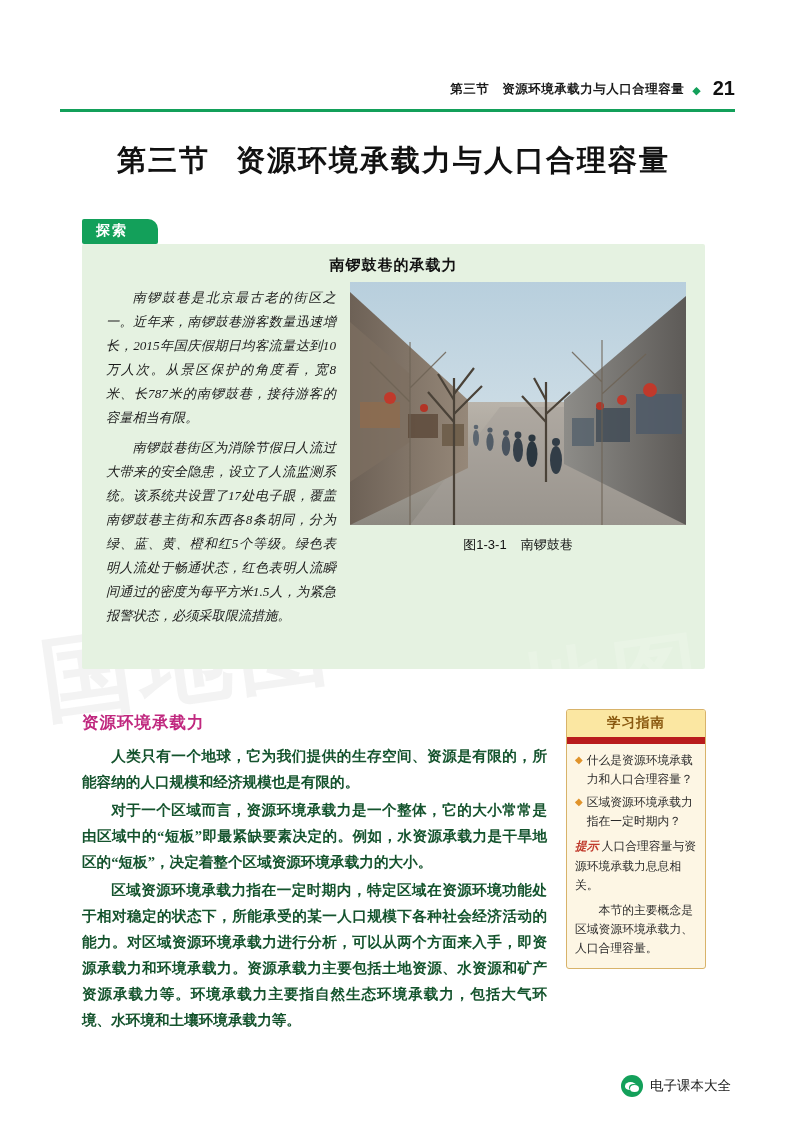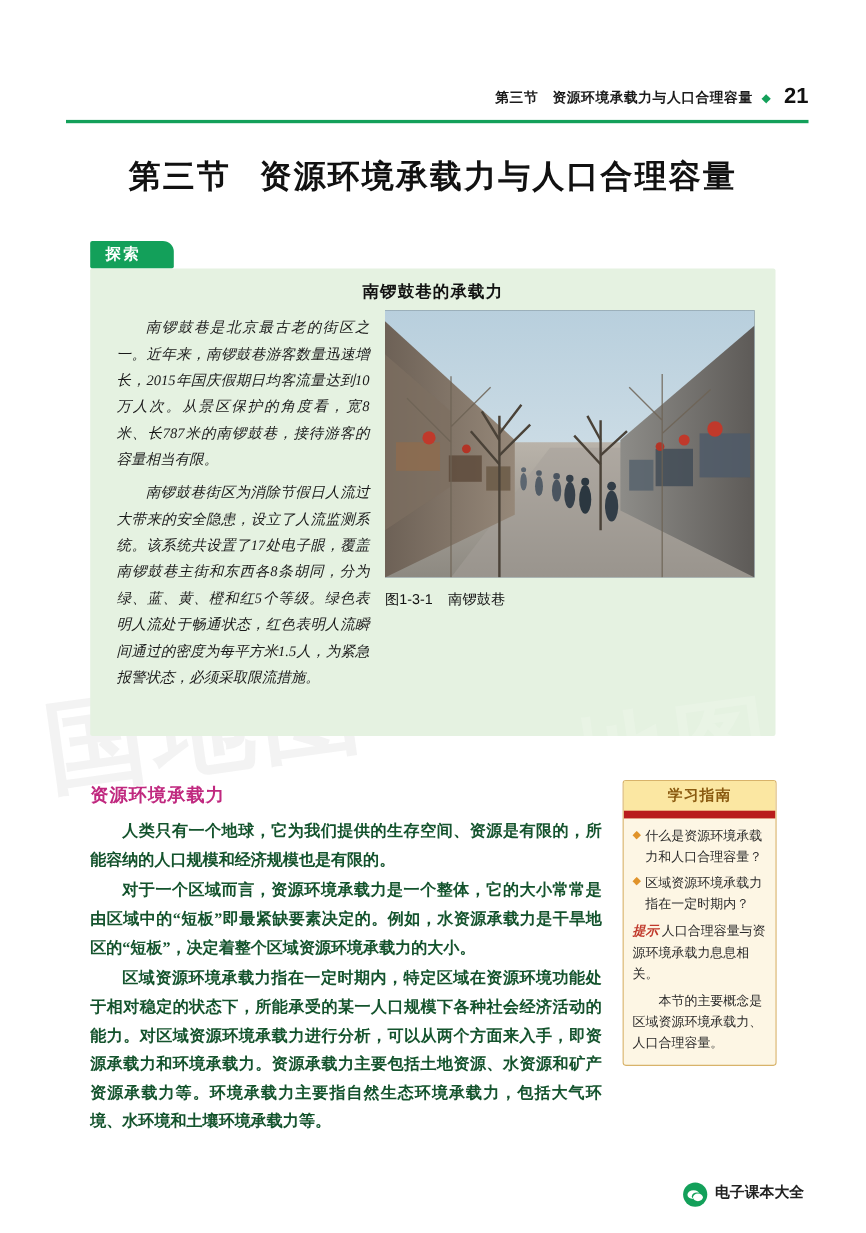--- a/index.html
+++ b/index.html
@@ -116,21 +116,21 @@
     top: 38px; left: 268px;
     width: 336px; height: 243px;
     overflow: hidden;
     background: #6d7f8e;
   }
   .photo svg { display: block; }
   .photo-caption {
     position: absolute;
     top: 292px; left: 268px;
     width: 336px;
-    text-align: left;
+    text-align: center;
     font-family: "Liberation Sans", sans-serif;
     font-size: 13px;
     color: #111;
   }
   .photo-caption .gap { display: inline-block; width: 14px; }
 
   .think {
     position: absolute;
     left: 28px; top: 356px;
     width: 575px;
@@ -211,22 +211,22 @@
     margin-right: 3px;
     text-align: right;
   }
   .guide-p.indent { text-indent: 2em; }
 
   
   .footer {
     position: absolute;
     bottom: 24px; right: 56px;
     display: flex;
+    align-items: center;
     gap: 7px;
-    font-weight: bold;
   }
   .wechat-badge {
     width: 22px; height: 22px;
     border-radius: 50%;
     background: #13a05a;
     position: relative;
   }
   .wechat-badge::before {
     content: "";
     position: absolute;

